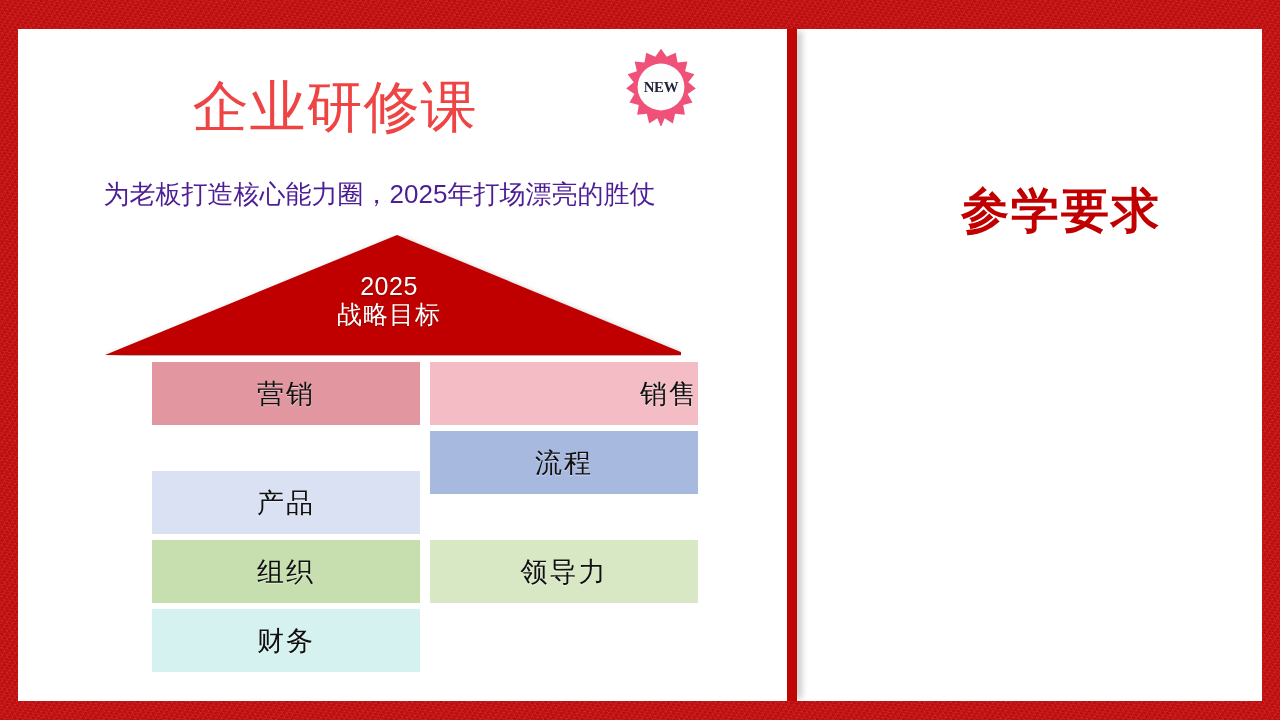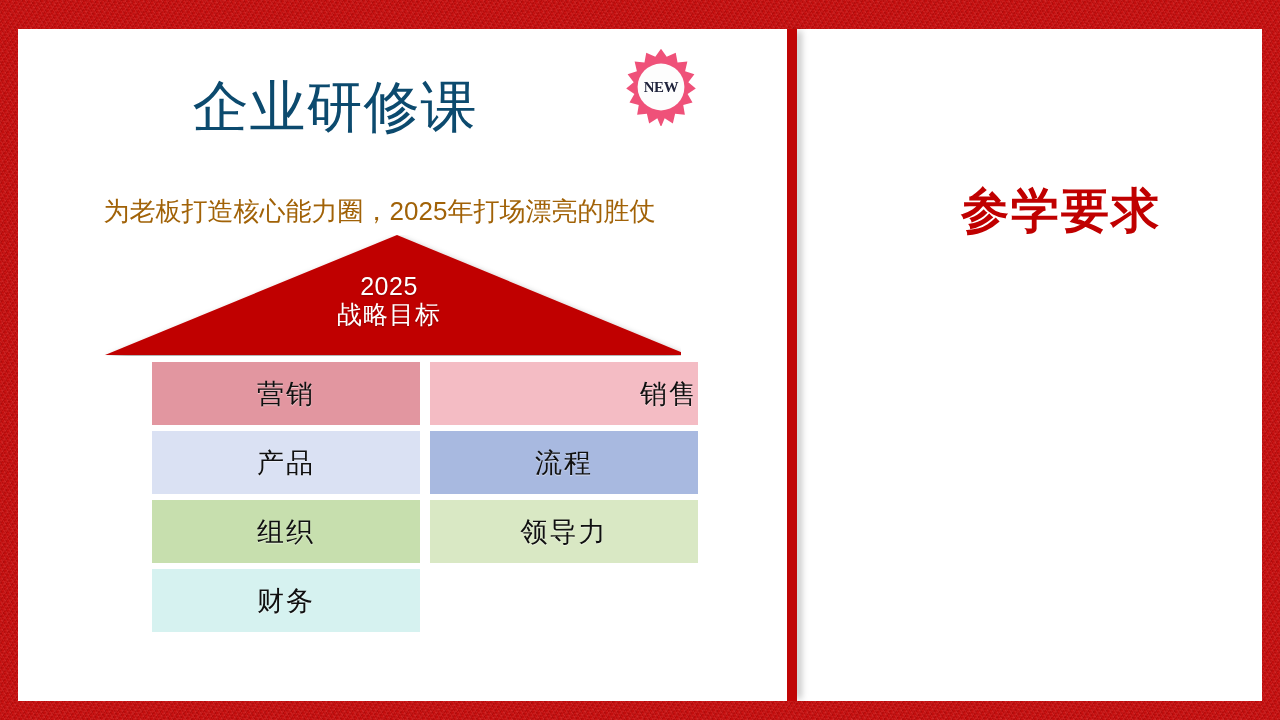--- a/index.html
+++ b/index.html
@@ -35,27 +35,27 @@
     box-shadow:6px 0 7px -2px rgba(0,0,0,.28);
     position:relative; z-index:5;
   }
   #right-panel { width:465px; }
 
   
   #course-title {
     position:absolute; left:137px; top:50px;
     width:360px; text-align:center;
     font-size:56px; line-height:1;
-    color:#0c4a6e; letter-spacing:1px;
+    color:#ef4444; letter-spacing:1px;
     white-space:nowrap;
   }
   #course-subtitle {
-    position:absolute; left:0; top:168px; width:723px;
+    position:absolute; left:0; top:151px; width:723px;
     text-align:center;
-    font-size:26px; color:#a16207; line-height:1.1;
+    font-size:26px; color:#4c1d95; line-height:1.1;
     white-space:nowrap;
   }
 
   
   #new-badge {
     position:absolute; left:604px; top:19px;
     width:78px; height:78px;
   }
   #new-badge svg { display:block; width:78px; height:78px; }
   #new-badge .burst { fill:#ef5179; }
@@ -159,21 +159,21 @@
         <span id="roof-label">战略目标</span>
       </div>
 
       <div id="pillars">
         <div class="brick" style="background: rgb(226, 150, 160);">
             <span>营销</span>
           </div>
         <div class="brick" style="background: rgb(244, 188, 196); justify-content: flex-end;">
             <span>销售</span>
           </div>
-        <div class="brick" style="background: rgb(218, 225, 243);">
+        <div class="brick" style="background: rgb(218, 225, 243); margin-top: 40px;">
             <span>产品</span>
           </div>
         <div class="brick" style="background: rgb(168, 185, 224);">
             <span>流程</span>
           </div>
         <div class="brick" style="background: rgb(199, 223, 174); text-align: right;">
             <span>组织</span>
           </div>
         <div class="brick" style="background: rgb(217, 232, 196);">
             <span>领导力</span>

